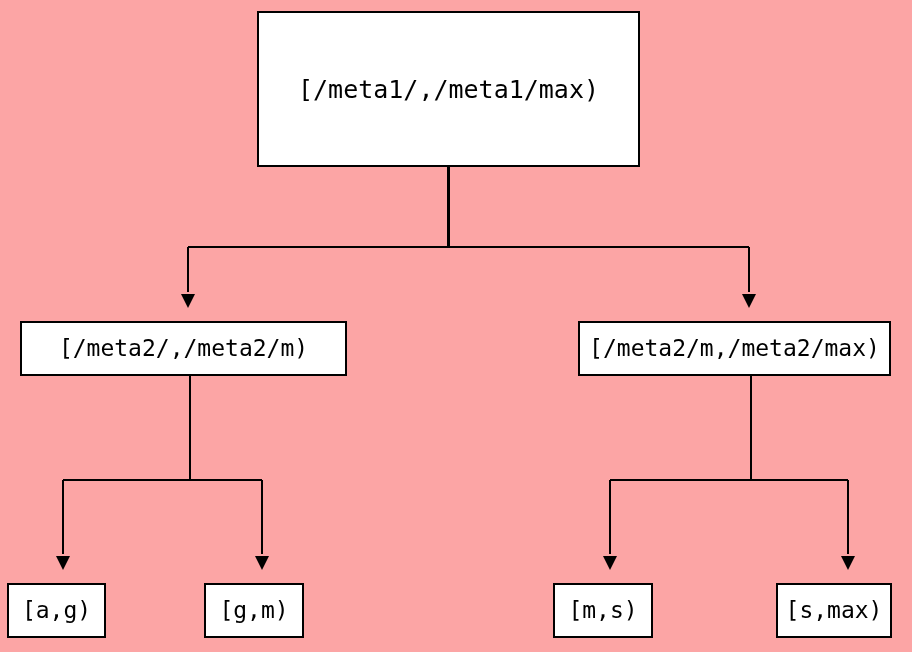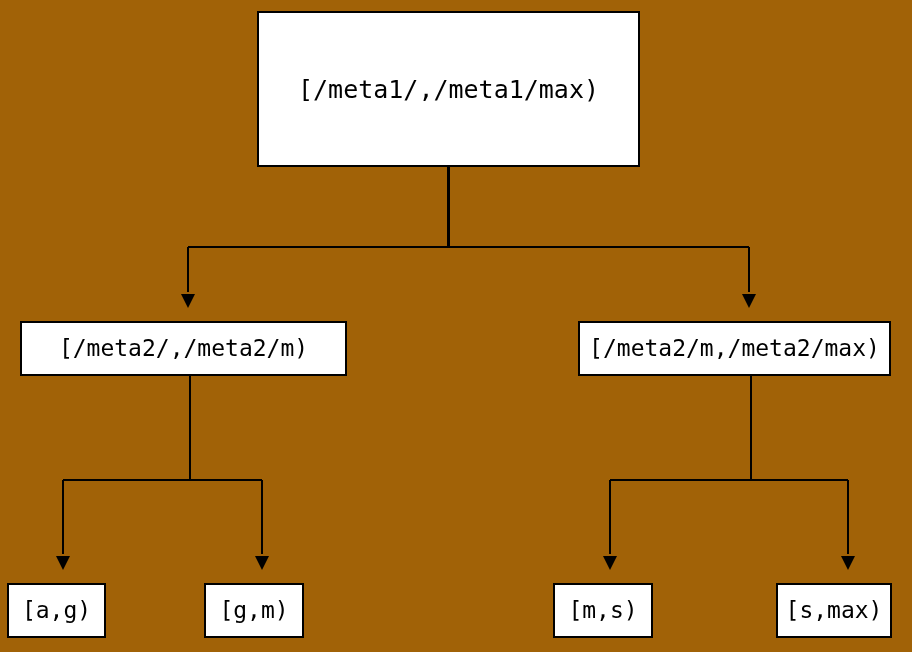--- a/index.html
+++ b/index.html
@@ -11,21 +11,21 @@
   body {
     width: 912px;
     height: 652px;
     overflow: hidden;
     font-family: "DejaVu Sans Mono", "Liberation Mono", monospace;
   }
   #diagram-root {
     position: relative;
     width: 912px;
     height: 652px;
-    background: #a16207;
+    background: #fca5a5;
   }
   svg#tree-canvas {
     position: absolute;
     top: 0;
     left: 0;
     width: 912px;
     height: 652px;
     display: block;
   }
   .node-box {

